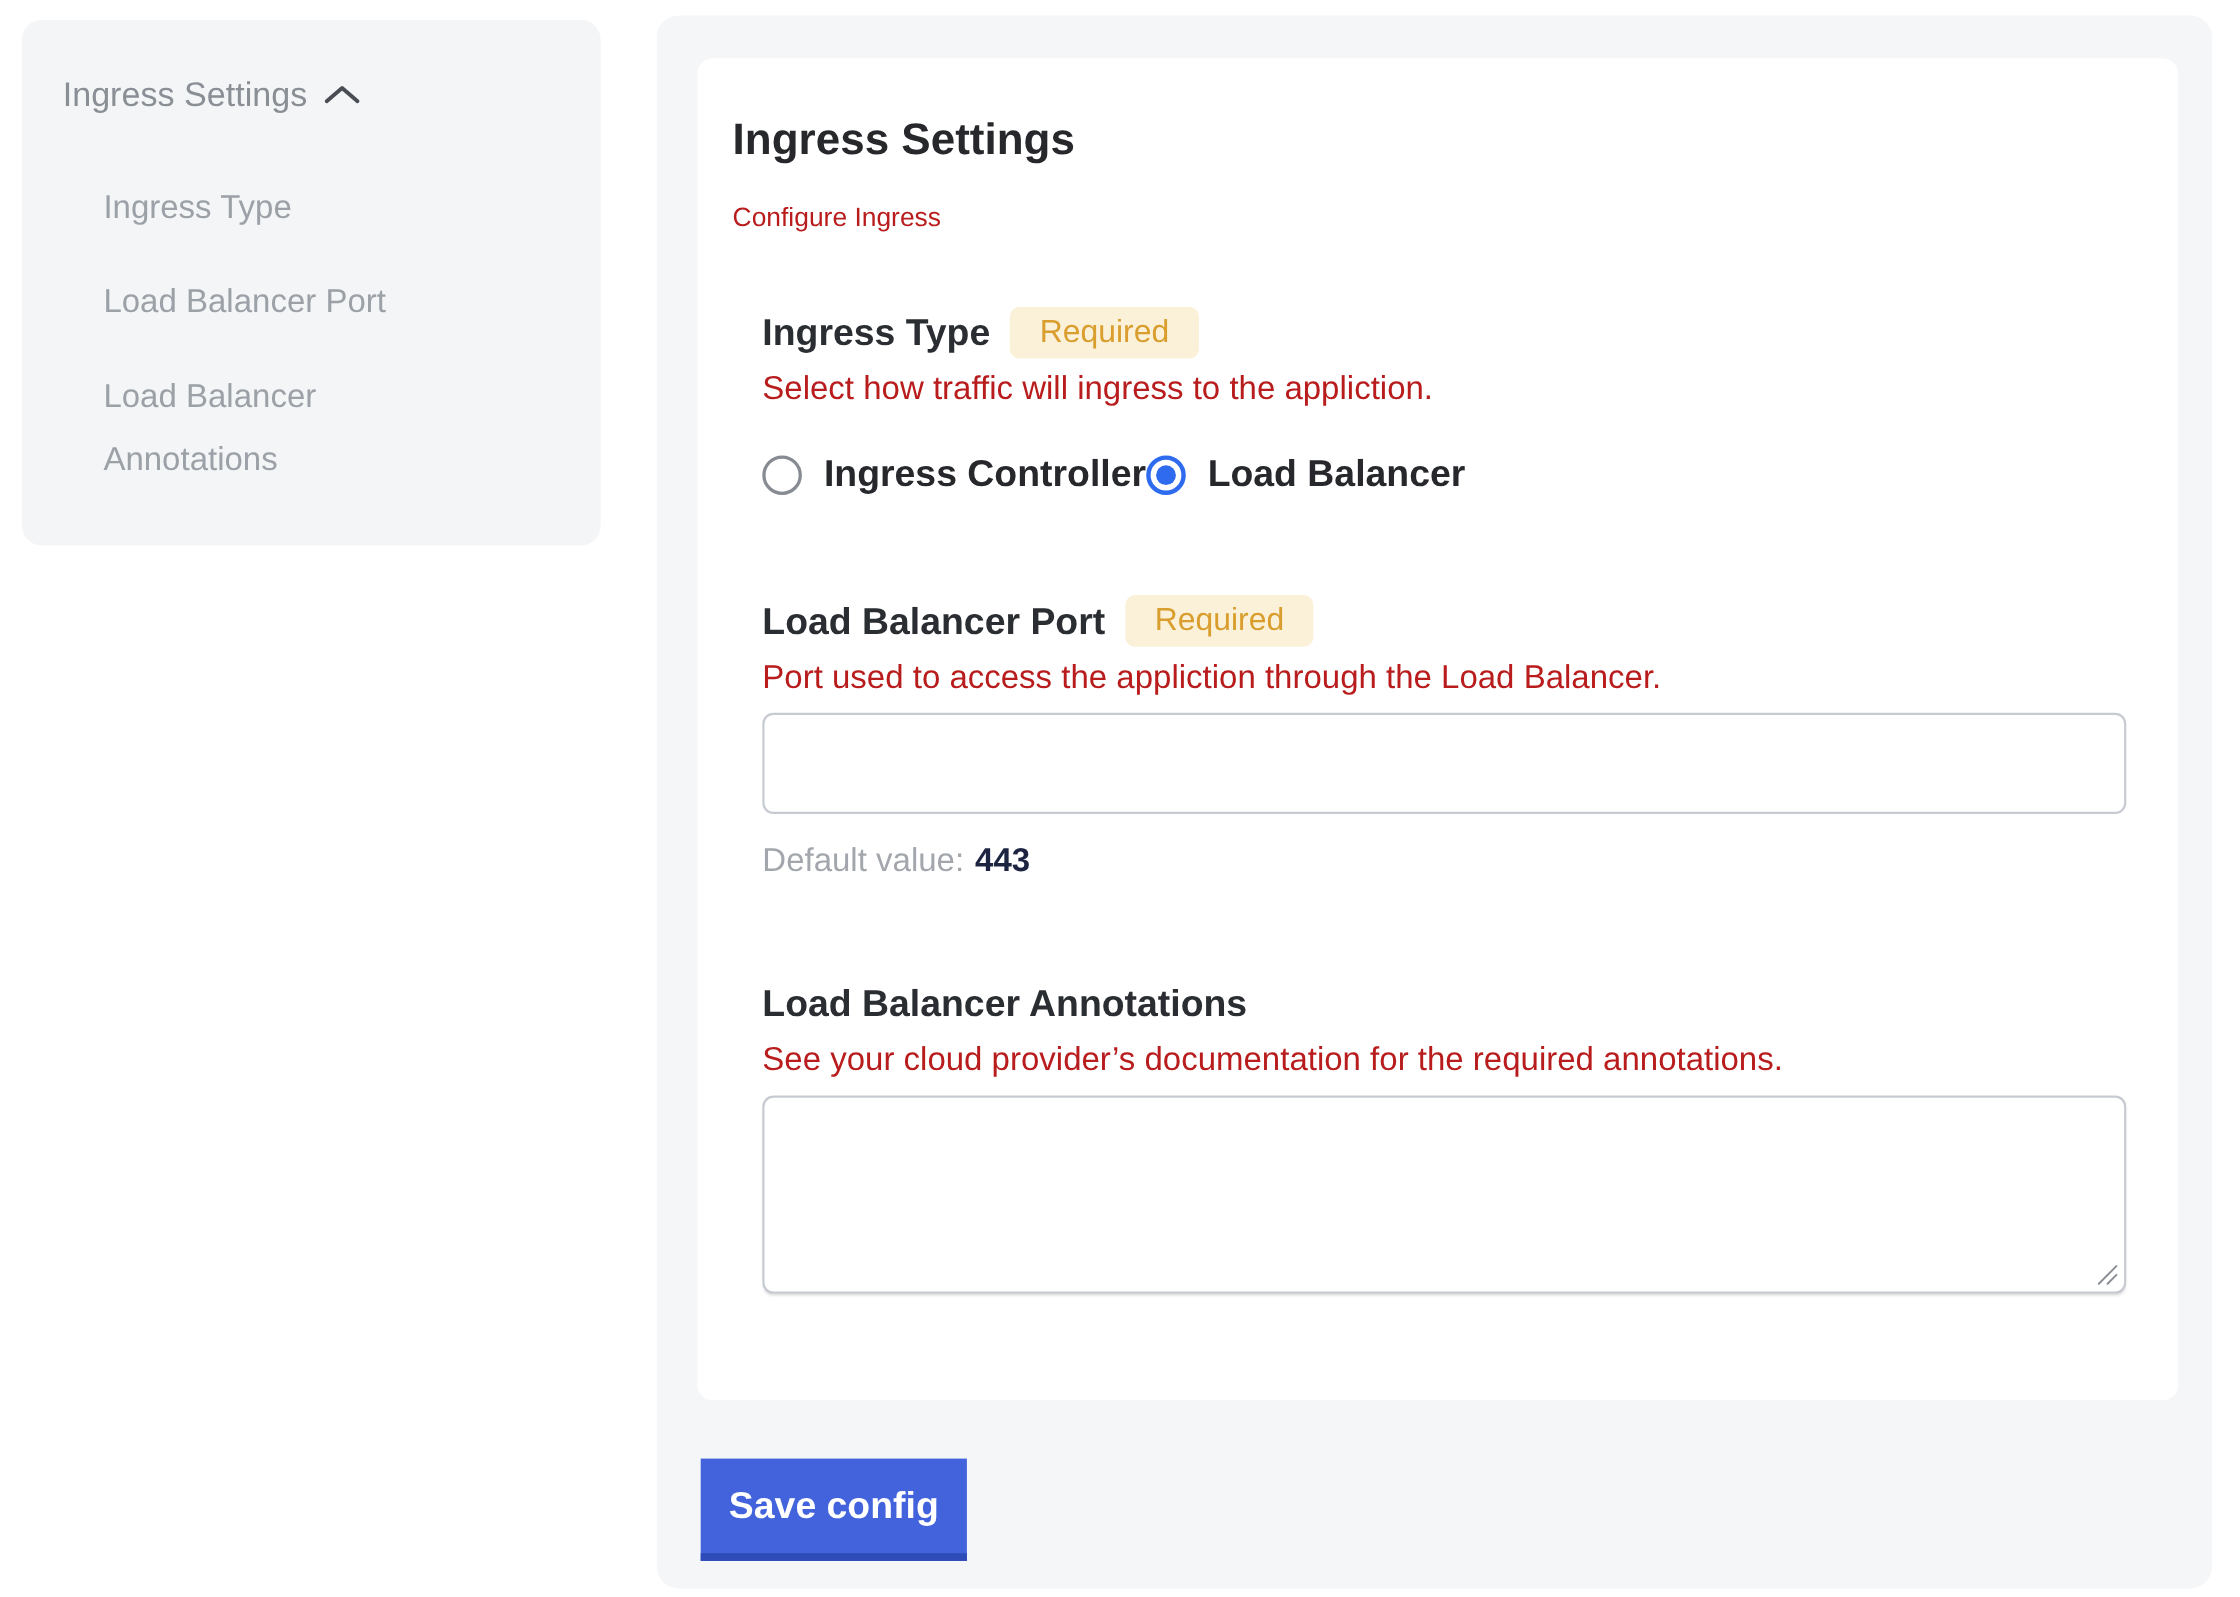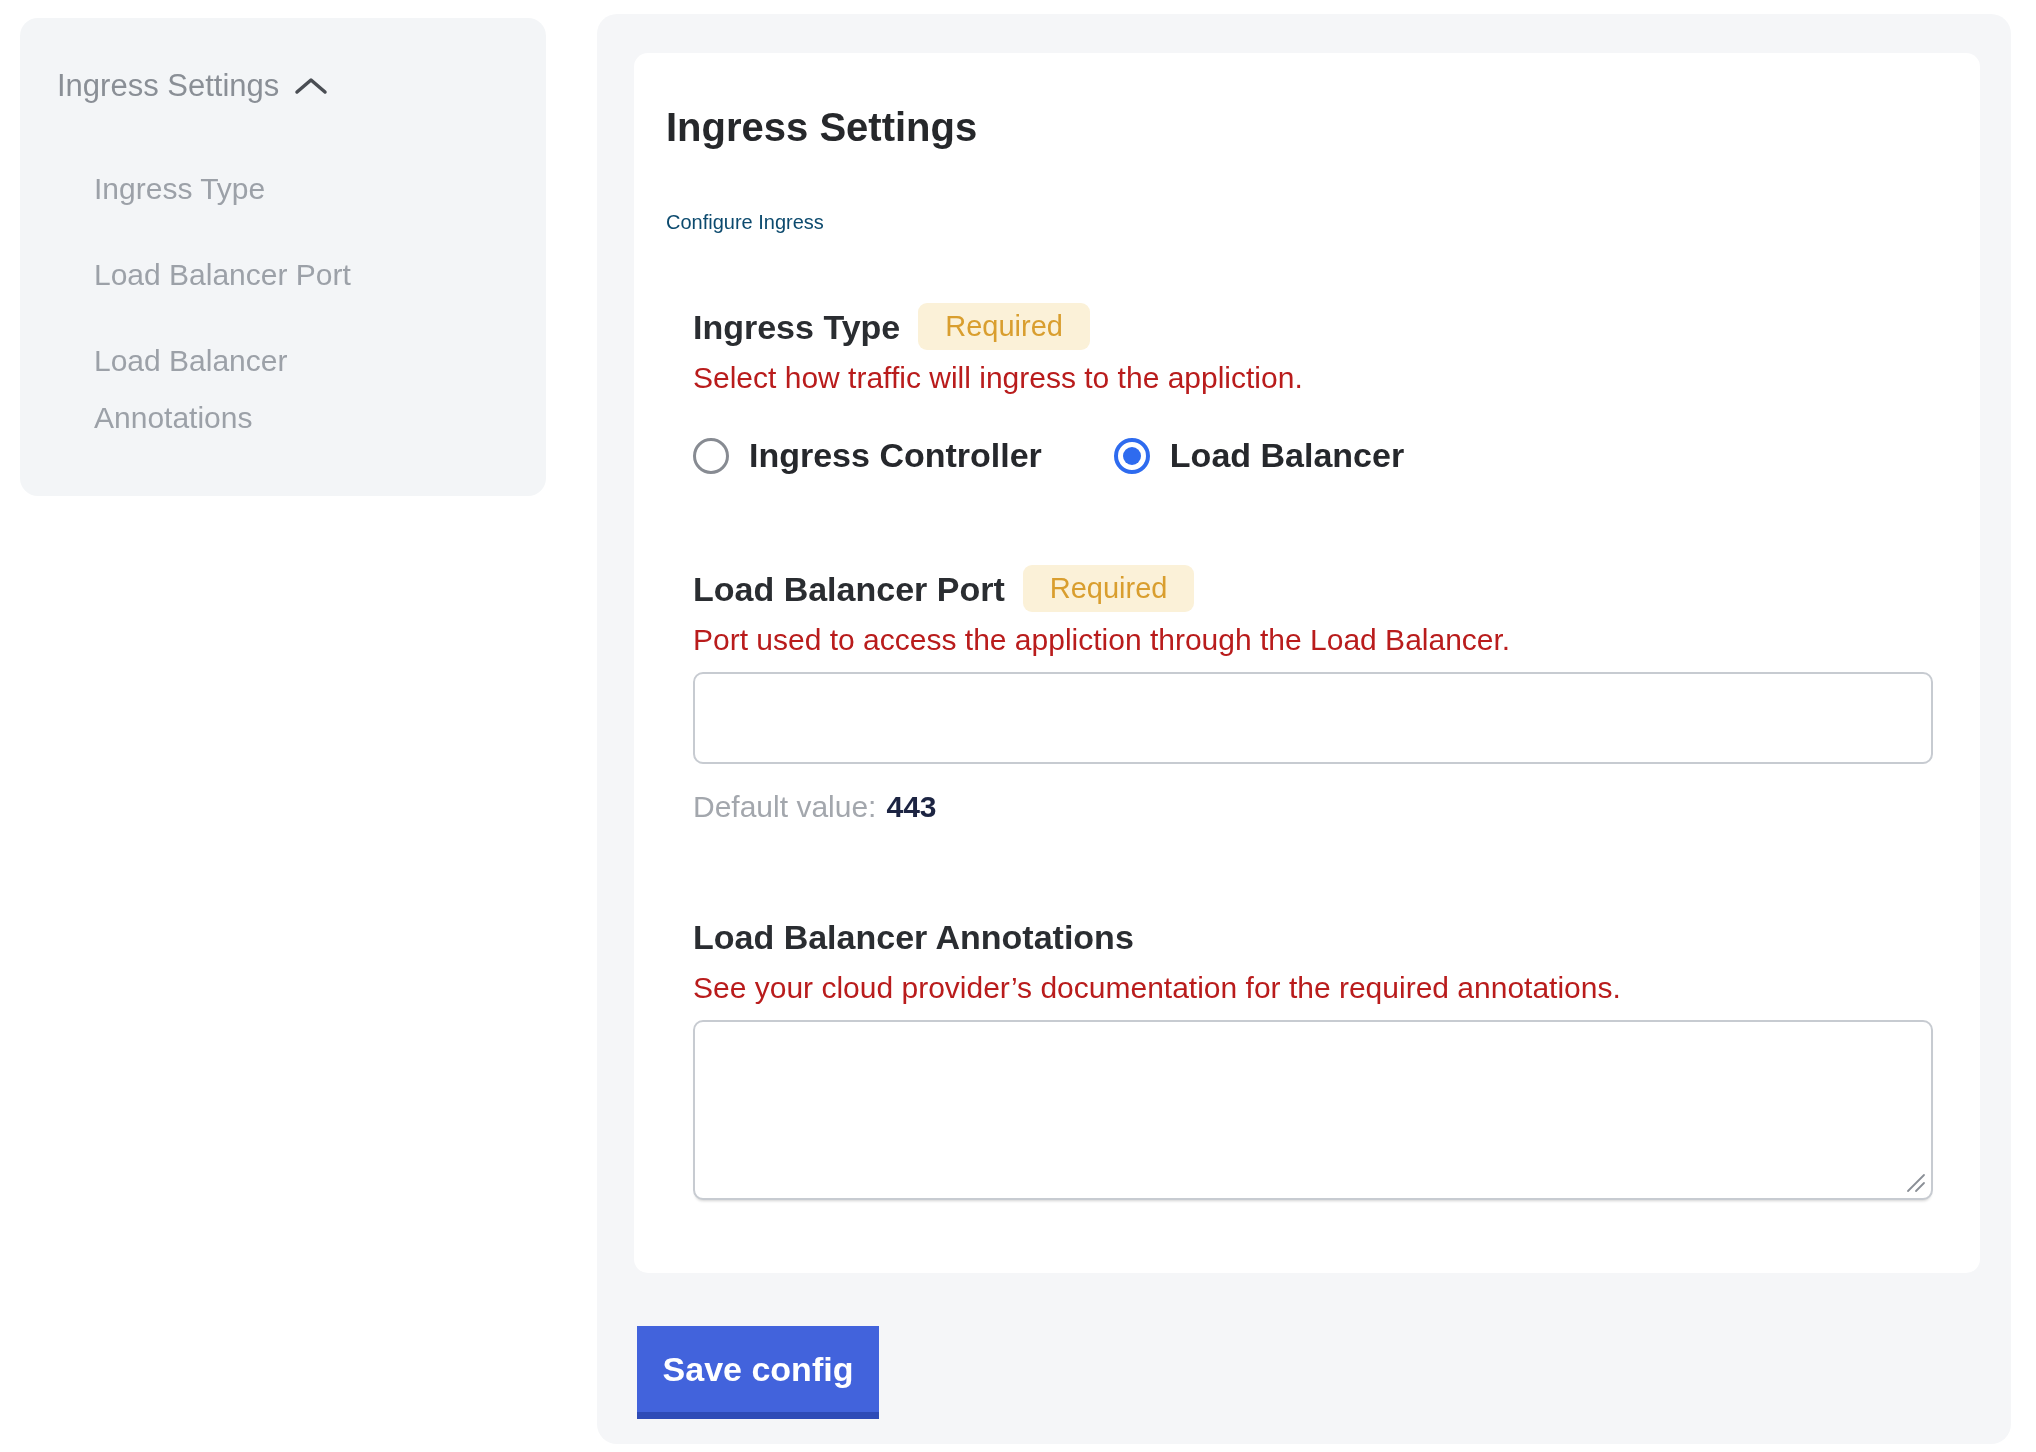--- a/index.html
+++ b/index.html
@@ -24,35 +24,35 @@
   .sidebar-items{list-style:none;margin-top:54px;width:330px;}
   .sidebar-item{font-size:30px;line-height:57px;color:#9CA1A8;cursor:pointer;padding-left:37px;}
   .sidebar-item + .sidebar-item{margin-top:29px;}
 
   
   .main-panel{position:absolute;left:597px;top:14px;width:1414px;height:1430px;
     background:#F5F6F8;border-radius:20px;}
   .settings-card{position:absolute;left:37px;top:39px;width:1346px;height:1220px;
     background:#ffffff;border-radius:14px;padding:50px 47px 0 32px;}
   .card-title{font-size:40px;line-height:48px;font-weight:700;color:#26282B;}
-  .card-subtitle{margin-top:52px;font-size:20px;line-height:38px;color:#0c4a6e;}
+  .card-subtitle{margin-top:28px;font-size:24px;line-height:38px;color:#b91c1c;}
 
   .fields{margin-left:27px;}
   .field{margin-top:62px;}
   .field.lb-port{margin-top:90px;}
   .field.lb-annotations{margin-top:88px;}
 
   .field-label-row{display:flex;align-items:center;gap:18px;}
   .field-label{font-size:34px;line-height:46px;font-weight:700;color:#2A2D31;}
   .required-badge{font-size:29px;font-weight:400;color:var(--badge-text);
     background:var(--badge-bg);padding:7px 27px;border-radius:9px;}
   .field-desc{margin-top:8px;font-size:30px;line-height:40px;color:#b91c1c;}
 
   
-  .radio-row{margin-top:38px;display:flex;align-items:center;gap:72px;}
+  .radio-row{margin-top:38px;display:flex;align-items:center;}
   .radio-option{display:flex;align-items:center;gap:20px;cursor:pointer;}
   .radio-circle{width:36px;height:36px;border-radius:50%;background:#ffffff;
     border:3px solid #878B92;position:relative;flex:0 0 auto;}
   .radio-option.checked .radio-circle{border:4px solid var(--accent-blue);}
   .radio-option.checked .radio-circle::after{content:"";position:absolute;left:50%;top:50%;
     width:18px;height:18px;border-radius:50%;background:var(--accent-blue);
     transform:translate(-50%,-50%);}
   .radio-label{font-size:34px;font-weight:600;color:#26282C;}
 
   

